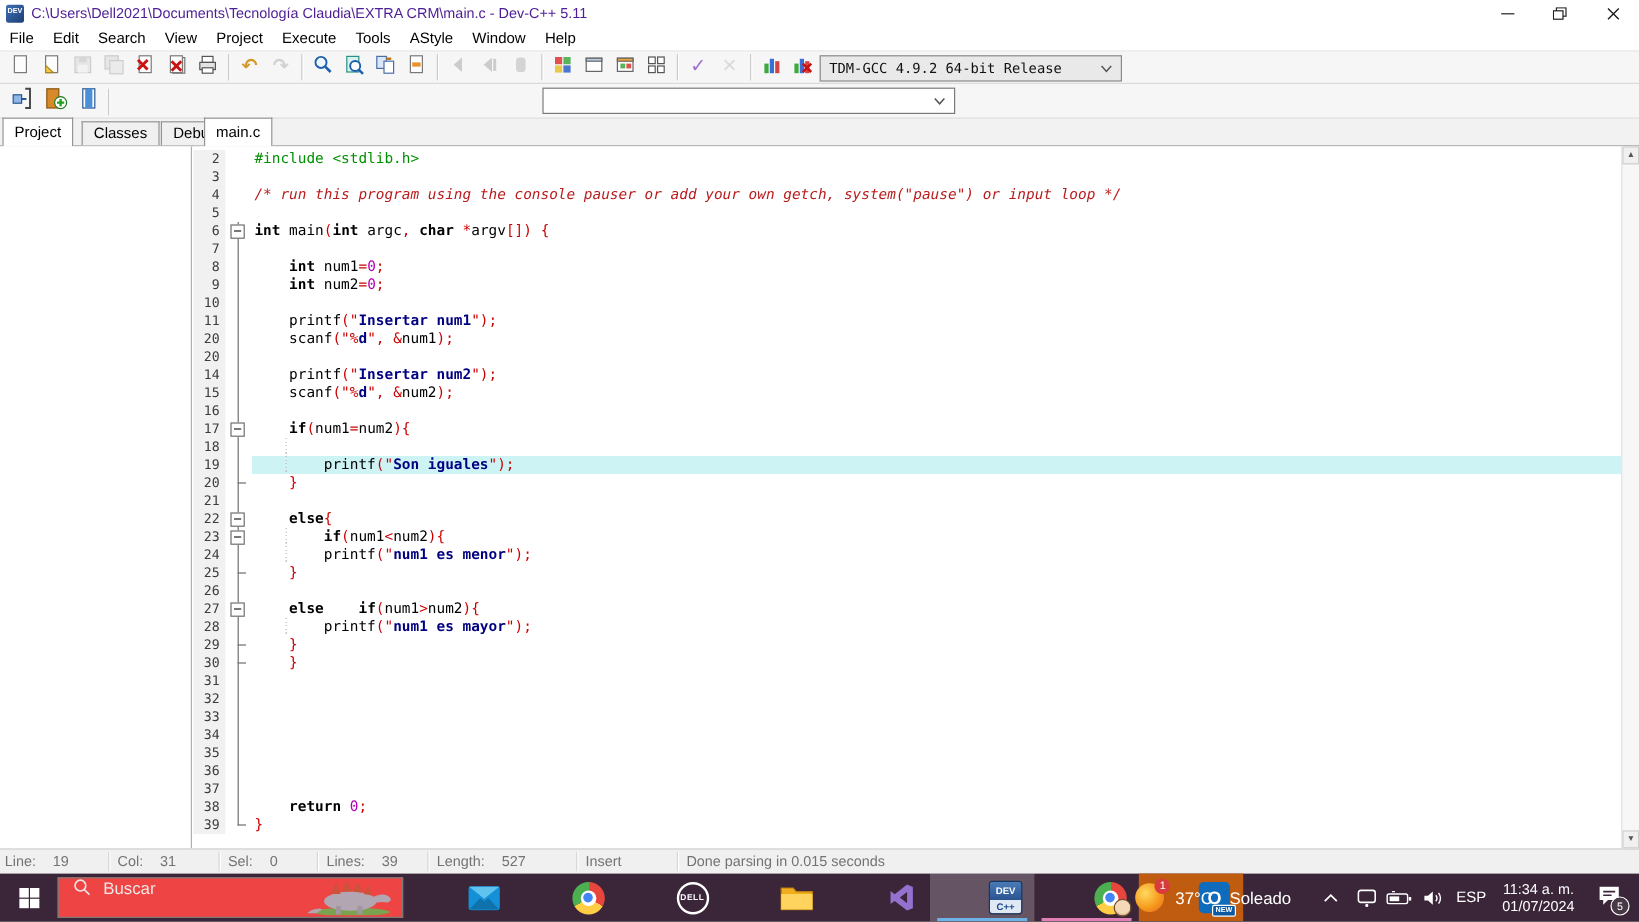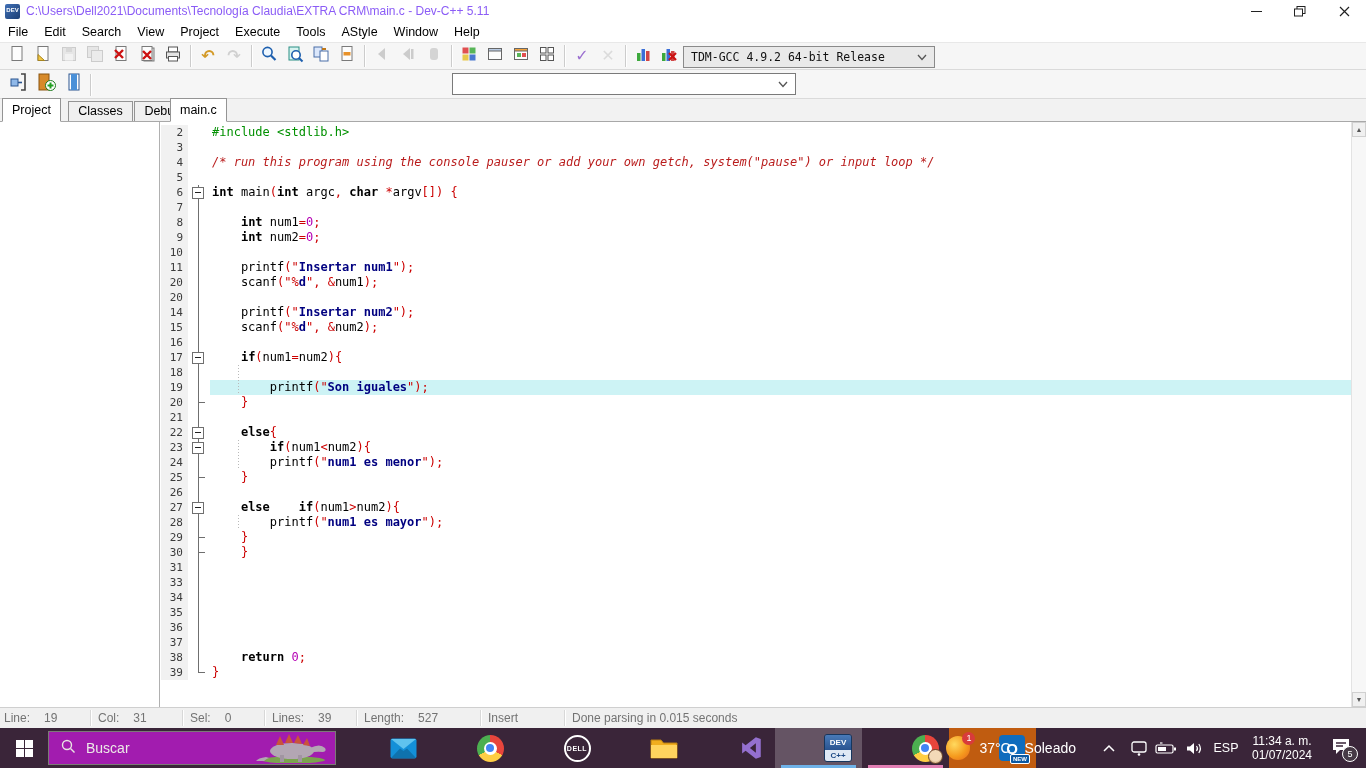--- a/index.html
+++ b/index.html
@@ -5,21 +5,21 @@
   html,body{margin:0;padding:0;background:#000;}
   #screen{position:relative;width:1366px;height:768px;background:#ffffff;overflow:hidden;
           font-family:"Liberation Sans",sans-serif;-webkit-font-smoothing:antialiased;}
 
   
   #titlebar{position:absolute;left:0;top:0;width:1366px;height:22px;background:#fff;display:flex;align-items:center;}
   #app-icon{width:15px;height:15px;margin:0 6px 0 5px;border-radius:2px;
             background:linear-gradient(135deg,#3f6fb5,#1d3f74);position:relative;flex:none;}
   #app-icon::after{content:"DEV";position:absolute;left:0;right:0;top:3px;text-align:center;
             font-size:6px;font-weight:bold;color:#fff;font-family:"Liberation Sans",sans-serif;}
-  #title-text{font-size:12px;color:#8b5cf6;white-space:nowrap;}
+  #title-text{font-size:12px;color:#4c1d95;white-space:nowrap;}
   #win-controls{position:absolute;right:0;top:0;height:22px;display:flex;}
   .wbtn{width:44px;height:22px;display:flex;align-items:center;justify-content:center;color:#222;font-size:12px;}
   .wbtn .mini{width:11px;height:1px;background:#222;display:block;}
   .wbtn svg{display:block;}
 
   
   #menubar{position:absolute;left:0;top:22px;width:1366px;height:20px;background:#fff;display:flex;align-items:center;}
   .menu-item{padding:0 8px;font-size:12.5px;color:#000;line-height:20px;}
 
   
@@ -78,22 +78,22 @@
 
   
   #statusbar{position:absolute;left:0;top:707px;width:1366px;height:21px;background:#f0f0f0;border-top:1px solid #cfcfcf;box-sizing:border-box;font-size:12px;color:#737373;}
   .seg{position:absolute;top:0;height:20px;line-height:20px;white-space:nowrap;}
   .seg .val{margin-left:14px;}
   .sdiv{position:absolute;top:2px;width:1px;height:16px;background:#d8d8d8;box-shadow:1px 0 0 #fff;}
 
   
   #taskbar{position:absolute;left:0;top:728px;width:1366px;height:40px;background:#3a2539;color:#fff;}
   #start-btn{position:absolute;left:0;top:0;width:48px;height:40px;display:flex;align-items:center;justify-content:center;}
-  #search-box{position:absolute;left:48px;top:3px;width:288px;height:34px;background:#a21caf;border:1px solid #7c7a77;
-              box-sizing:border-box;display:flex;align-items:center;}
+  #search-box{position:absolute;left:48px;top:3px;width:288px;height:34px;background:#ef4444;border:1px solid #7c7a77;
+              box-sizing:border-box;display:flex;}
   #search-box .mag{margin:0 10px 0 12px;flex:none;}
   #search-text{font-size:14px;color:#ece9e6;}
   #search-dino{position:absolute;right:1px;top:1px;width:82px;height:30px;overflow:hidden;}
   #tb-apps{position:absolute;left:340px;top:0;height:40px;display:flex;}
   .app{width:48px;height:40px;display:flex;align-items:center;justify-content:center;position:relative;flex:none;padding-left:39px;}
   .app.hl-blue{background:rgba(255,255,255,.22);}
   .app.hl-blue::after{content:"";position:absolute;left:6px;right:6px;bottom:0;height:3px;background:#6fb2e8;}
   .app.hl-pink::after{content:"";position:absolute;left:6px;right:6px;bottom:0;height:3px;background:#e27fb4;}
   .app.hl-orange{background:#c05c10;}
   #tray{position:absolute;right:4px;top:0;height:40px;display:flex;align-items:center;}
@@ -523,20 +523,25 @@
           <span class="ln">30</span>
           <span class="fold ftick"></span>
           <span class="codeln"><span class="tk-t">    </span><span class="tk-y">}</span></span>
         </div>
         <div class="row">
           <span class="ln">31</span>
           <span class="fold fv"></span>
           <span class="codeln"></span>
         </div>
         <div class="row">
+          <span class="ln">32</span>
+          <span class="fold fv"></span>
+          <span class="codeln"></span>
+        </div>
+        <div class="row">
           <span class="ln">33</span>
           <span class="fold fv"></span>
           <span class="codeln"></span>
         </div>
         <div class="row">
           <span class="ln">34</span>
           <span class="fold fv"></span>
           <span class="codeln"></span>
         </div>
         <div class="row">

